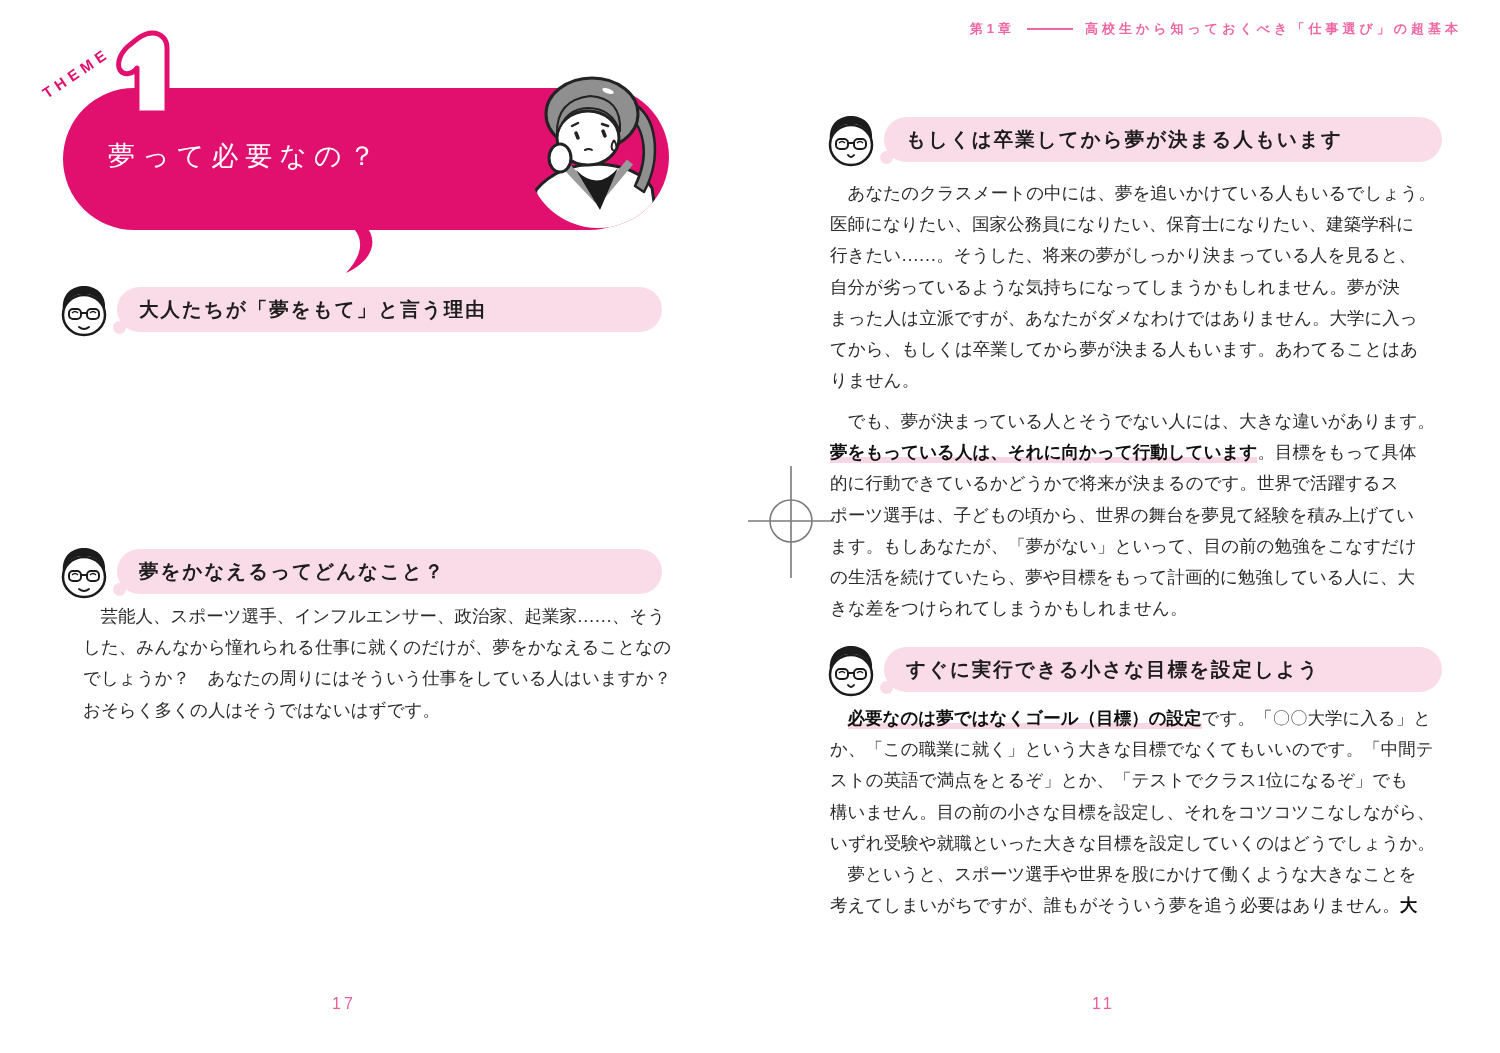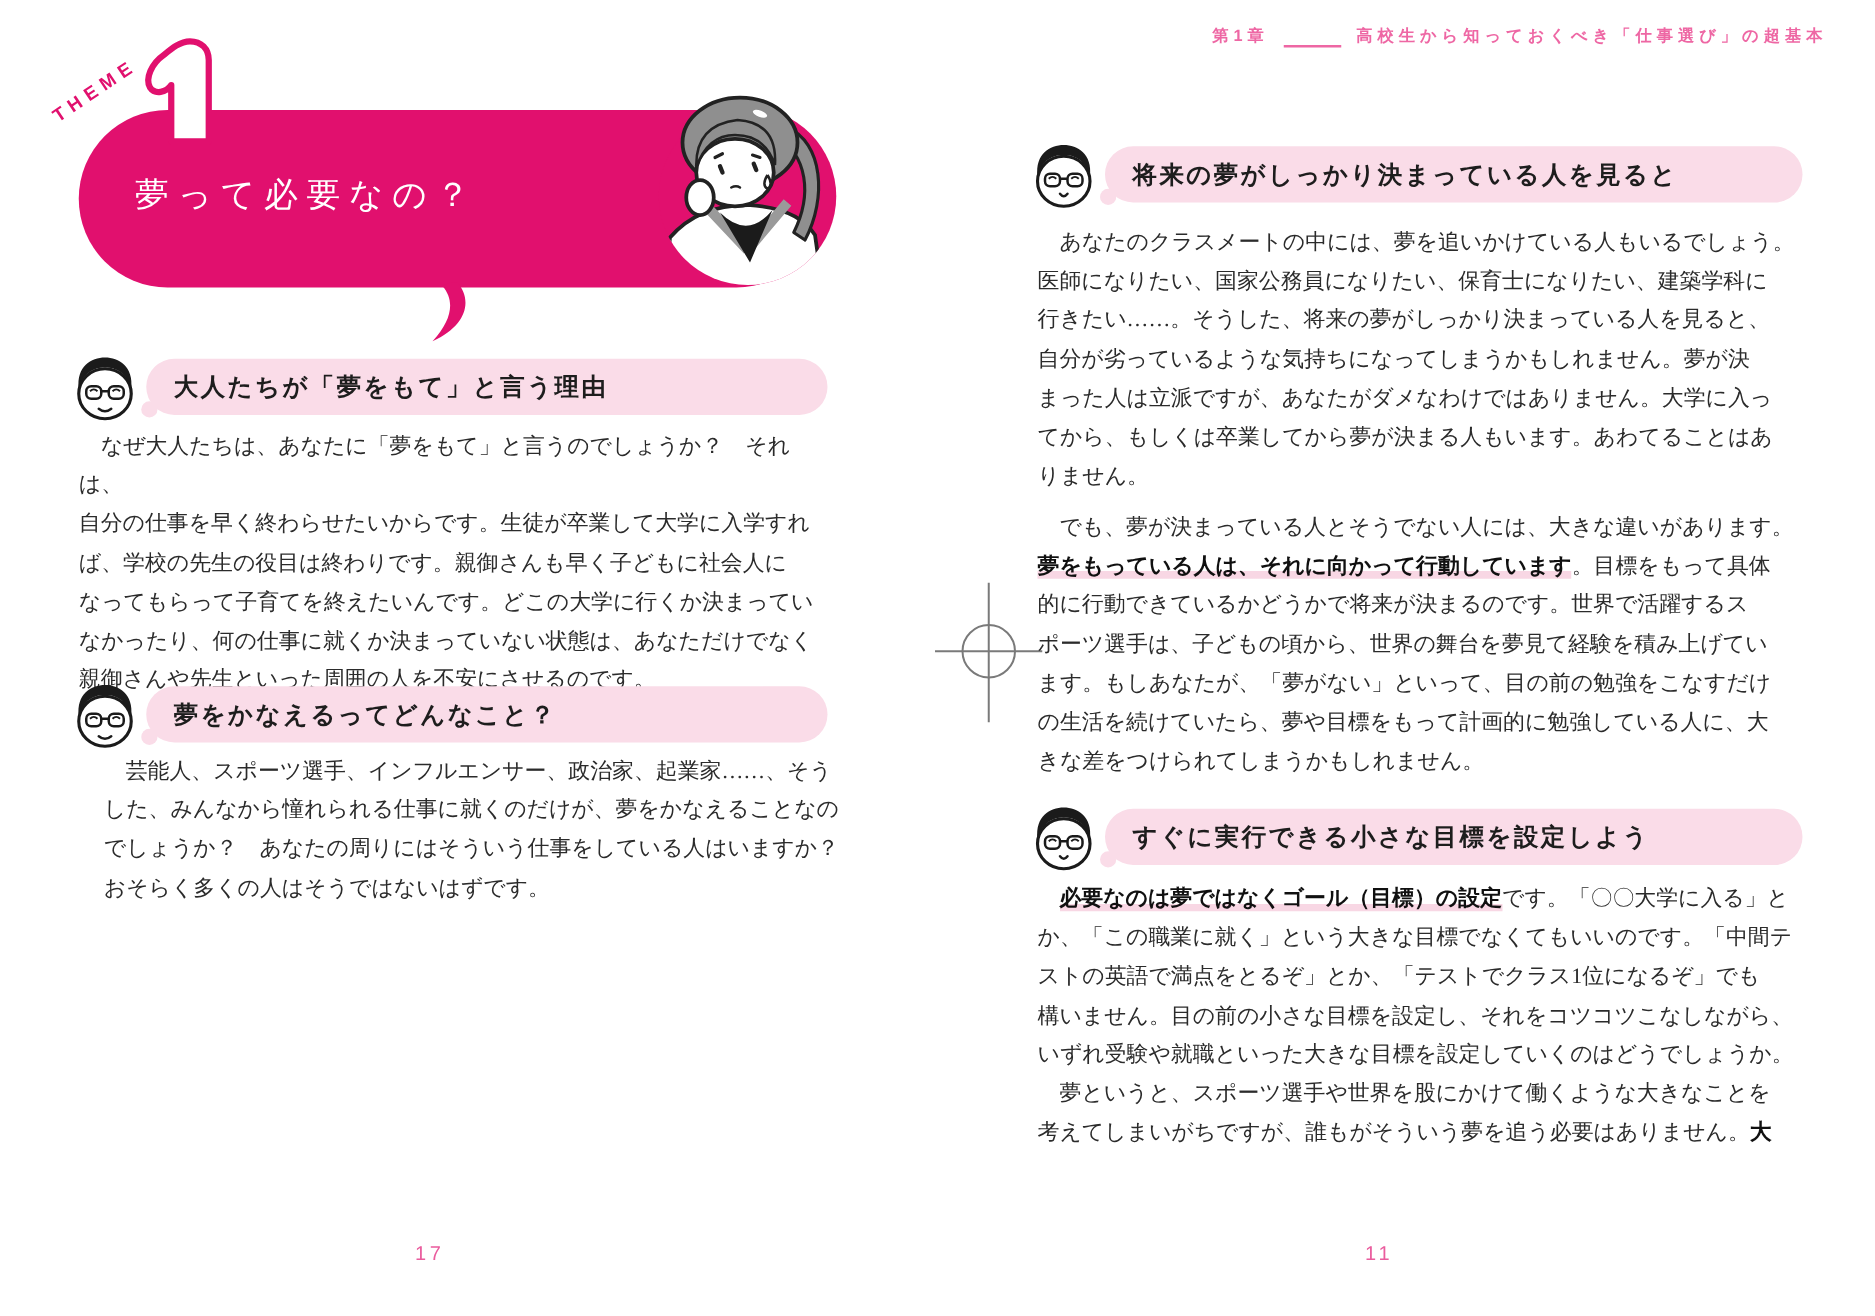--- a/index.html
+++ b/index.html
@@ -2,21 +2,21 @@
 <html><head>
 <meta charset="utf-8">
 <style>
   html,body{margin:0;padding:0;background:#e8e8e8;}
   .spread{
     position:relative;width:1500px;height:1053px;background:#ffffff;
     overflow:hidden;font-family:"Liberation Serif","DejaVu Serif",serif;
   }
   
   .chapter-header{
-    position:absolute;top:20px;right:38px;display:flex;align-items:flex-end;
+    position:absolute;top:20px;right:38px;display:flex;align-items:center;
     color:#ee67a4;font-family:"Liberation Sans","DejaVu Sans",sans-serif;
     font-size:13px;font-weight:bold;letter-spacing:4px;
   }
   .chapter-dash{width:46px;height:2px;background:#ee67a4;margin:0 12px;}
   
   .banner{
     position:absolute;left:63px;top:88px;width:597px;height:142px;
     background:#e1106e;border-radius:71px;
   }
   .banner-title{
@@ -133,26 +133,20 @@
       <rect x="30" y="26" width="12" height="10" rx="4" fill="none" stroke="#1b1b1b" stroke-width="2"></rect>
       <line x1="24" y1="30" x2="30" y2="30" stroke="#1b1b1b" stroke-width="2"></line>
       <path d="M15 30 q3 -3 6 0 M33 30 q3 -3 6 0" stroke="#1b1b1b" stroke-width="1.5" fill="none"></path>
       <path d="M22 44 q5 4 10 0" stroke="#1b1b1b" stroke-width="2" fill="none" stroke-linecap="round"></path>
     </svg>
     <div class="bubble" style="width:545px;">
       <span class="sec-heading">大人たちが「夢をもて」と言う理由</span>
     </div>
   </div>
 
-  <div class="para" style="left:63px;top:341px;width:600px;"><span>　なぜ大人たちは、あなたに「夢をもて」と言うのでしょうか？　それは、
-自分の仕事を早く終わらせたいからです。生徒が卒業して大学に入学すれ
-ば、学校の先生の役目は終わりです。親御さんも早く子どもに社会人に
-なってもらって子育てを終えたいんです。どこの大学に行くか決まってい
-なかったり、何の仕事に就くか決まっていない状態は、あなただけでなく
-親御さんや先生といった周囲の人を不安にさせるのです。</span></div>
 
   <div class="sec" style="left:57px;top:545px;">
     <svg class="face" viewBox="0 0 54 56">
       <ellipse cx="27" cy="32" rx="21" ry="20" fill="#ffffff" stroke="#1b1b1b" stroke-width="2.5"></ellipse>
       <path d="M6 28 C4 10 16 3 27 3 C38 3 50 10 48 28 C44 15 36 11 27 11 C18 11 10 15 6 28 Z" fill="#1b1b1b"></path>
       <rect x="12" y="26" width="12" height="10" rx="4" fill="none" stroke="#1b1b1b" stroke-width="2"></rect>
       <rect x="30" y="26" width="12" height="10" rx="4" fill="none" stroke="#1b1b1b" stroke-width="2"></rect>
       <line x1="24" y1="30" x2="30" y2="30" stroke="#1b1b1b" stroke-width="2"></line>
       <path d="M15 30 q3 -3 6 0 M33 30 q3 -3 6 0" stroke="#1b1b1b" stroke-width="1.5" fill="none"></path>
       <path d="M22 44 q5 4 10 0" stroke="#1b1b1b" stroke-width="2" fill="none" stroke-linecap="round"></path>
@@ -173,21 +167,21 @@
     <svg class="face" viewBox="0 0 54 56">
       <ellipse cx="27" cy="32" rx="21" ry="20" fill="#ffffff" stroke="#1b1b1b" stroke-width="2.5"></ellipse>
       <path d="M6 28 C4 10 16 3 27 3 C38 3 50 10 48 28 C44 15 36 11 27 11 C18 11 10 15 6 28 Z" fill="#1b1b1b"></path>
       <rect x="12" y="26" width="12" height="10" rx="4" fill="none" stroke="#1b1b1b" stroke-width="2"></rect>
       <rect x="30" y="26" width="12" height="10" rx="4" fill="none" stroke="#1b1b1b" stroke-width="2"></rect>
       <line x1="24" y1="30" x2="30" y2="30" stroke="#1b1b1b" stroke-width="2"></line>
       <path d="M15 30 q3 -3 6 0 M33 30 q3 -3 6 0" stroke="#1b1b1b" stroke-width="1.5" fill="none"></path>
       <path d="M24 42 q3 4 6 0" stroke="#1b1b1b" stroke-width="2" fill="none" stroke-linecap="round"></path>
     </svg>
     <div class="bubble" style="width:558px;">
-      <span class="sec-heading">将来の夢がしっかり決まっている人を見ると</span>
+      <span class="sec-heading">もしくは卒業してから夢が決まる人もいます</span>
     </div>
   </div>
 
   <div class="para" style="left:830px;top:178px;width:614px;"><span>　あなたのクラスメートの中には、夢を追いかけている人もいるでしょう。
 医師になりたい、国家公務員になりたい、保育士になりたい、建築学科に
 行きたい……。そうした、将来の夢がしっかり決まっている人を見ると、
 自分が劣っているような気持ちになってしまうかもしれません。夢が決
 まった人は立派ですが、あなたがダメなわけではありません。大学に入っ
 てから、もしくは卒業してから夢が決まる人もいます。あわてることはあ
 りません。</span></div>

